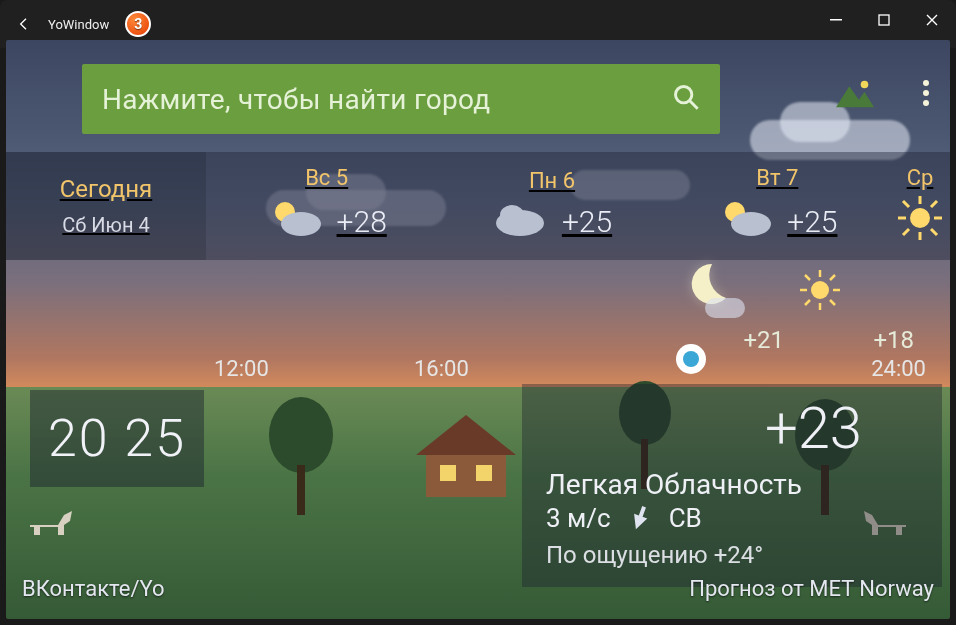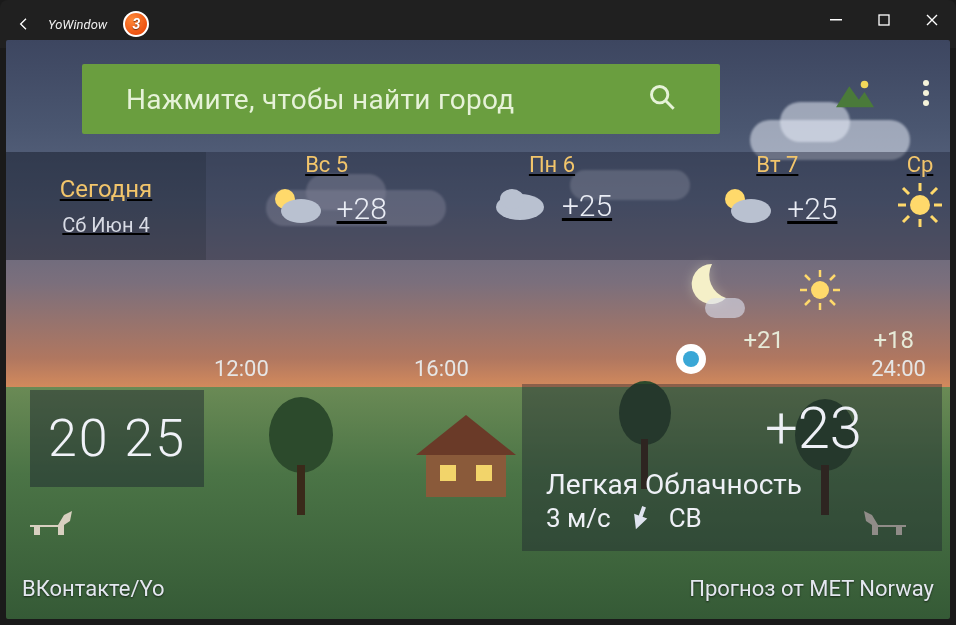--- a/index.html
+++ b/index.html
@@ -1,19 +1,19 @@
 <!DOCTYPE html>
 <html><head>
 <meta charset="utf-8">
 <style>
 * { margin: 0; padding: 0; box-sizing: border-box; }
 body { font-family: Roboto, Arial, sans-serif; background: #1a1a1a; width: 956px; height: 625px; overflow: hidden; position: relative; border-radius: 8px; }
 
 
-.titlebar { height: 48px; background: #202020; display: flex; align-items: center; padding: 0 8px; color: #fff; position: relative; font-style: italic; }
+.titlebar { height: 48px; background: #202020; display: flex; align-items: center; padding: 0 8px; color: #fff; position: relative; }
 .titlebar-back { width: 32px; height: 32px; display:flex; align-items:center; justify-content:center; color:#fff; }
 .titlebar-title { margin-left: 8px; font-size: 13px; color:#eee; }
 .titlebar-badge { margin-left: 16px; width: 26px; height: 26px; border-radius: 50%; background: radial-gradient(circle at 35% 30%, #ff8a3a, #e63b00); border:2px solid #fff; color:#fff; font-weight:700; display:flex; align-items:center; justify-content:center; font-size:14px; text-shadow:0 1px 1px rgba(0,0,0,.5);}
 .titlebar-ctrls { position:absolute; right:0; top:0; height:40px; display:flex; }
 .titlebar-btn { width: 48px; height:40px; display:flex; align-items:center; justify-content:center; color:#fff; }
 .titlebar-btn svg { width:12px; height:12px; }
 
 
 .app { position:absolute; top:40px; left:6px; right:6px; bottom:6px; overflow:hidden; border-radius:2px;
   background: linear-gradient(to bottom,
@@ -30,36 +30,36 @@
 .cl3 { top:130px; right:260px; width:120px; height:30px; background:rgba(210,215,230,.4);}
 
 
 .moon { position:absolute; top:220px; right:220px; width:48px; height:48px; }
 .moon svg { width:48px; height:48px; fill:#f5f0c8; filter: drop-shadow(0 0 6px rgba(255,255,220,.3));}
 .sun-small { position:absolute; top:230px; right:110px; width:40px; height:40px; }
 .sun-small svg{width:40px;height:40px;fill:#ffd96b;}
 .tiny-cloud{position:absolute; top:258px; right:205px; width:40px; height:20px; background:rgba(220,225,240,.6); border-radius:20px;}
 
 
-.searchbar { position:absolute; top:24px; left:76px; right:230px; height:70px; background:#6a9e3f; display:flex; align-items:center; justify-content:space-between; padding:0 44px; color:#e6f2d8; border-radius:2px;}
+.searchbar { position:absolute; top:24px; left:76px; right:230px; height:70px; background:#6a9e3f; display:flex; align-items:center; justify-content:space-between; padding:0 20px; color:#e6f2d8; border-radius:2px;}
 .searchbar-text { font-size:28px; font-weight:400; letter-spacing:0.3px;}
 .searchbar .search-icon svg{width:28px;height:28px;fill:#e6f2d8;}
 
 
 .appbar-right { position:absolute; top:38px; right:20px; display:flex; gap:48px; align-items:center; }
 .landscape-icon svg{width:38px;height:30px;}
 .overflow-icon svg{width:8px;height:28px;fill:#f5f3da;}
 
 
 .forecast-row { position:absolute; top:112px; left:0; right:0; height:108px; display:flex;text-decoration:underline; }
 .today-cell { width:200px; background: rgba(20,25,40,.5); display:flex; flex-direction:column; align-items:center; justify-content:center; gap:10px;}
 .today-label { color:#f2c56b; font-size:24px;}
 .today-date { color:#d8dbe5; font-size:20px;text-align:right;}
 .forecast-cells { flex:1; background: rgba(30,35,55,.42); display:flex; padding-left:8px;}
-.fcell { flex:1; display:flex; flex-direction:column; align-items:center; justify-content:flex-start; gap:6px; min-width:180px;}
+.fcell { flex:1; display:flex; flex-direction:column; align-items:center; justify-content:center; gap:6px; min-width:180px;}
 .fcell .flabel{ color:#f2c56b; font-size:22px;}
 .fcell .fbody { display:flex; align-items:center; gap:14px; color:#eaedf5; font-size:30px; font-weight:300;}
 .cloud-icon svg{width:56px;height:38px;fill:#b9c1d0;}
 .sun-icon svg{width:44px;height:44px;fill:#ffd96b;}
 .partly svg{width:56px;height:44px;}
 
 
 .ntemp { position:absolute; top:286px; right:166px; color:#e6ead8; font-size:24px;}
 .ntemp2{ position:absolute; top:286px; right:36px; color:#e6ead8; font-size:24px;}
 
@@ -275,17 +275,18 @@
   <div class="wpanel">
     <div class="wtemp">+23</div>
     <div class="wdesc">Легкая Облачность</div>
     <div class="wwind">
       <span>3 м/с</span>
       <svg viewBox="0 0 18 24">
           <path d="M9 0L2 14h5v10h4V14h5z" transform="rotate(200 9 12)"></path>
         </svg>
       <span>СВ</span>
     </div>
+    <div class="wfeel">По ощущению +24°</div>
   </div>
 
   <div class="footer-left">ВКонтакте/Yo</div>
   <div class="footer-right">Прогноз от MET Norway</div>
 </div>
 
 </body></html>

